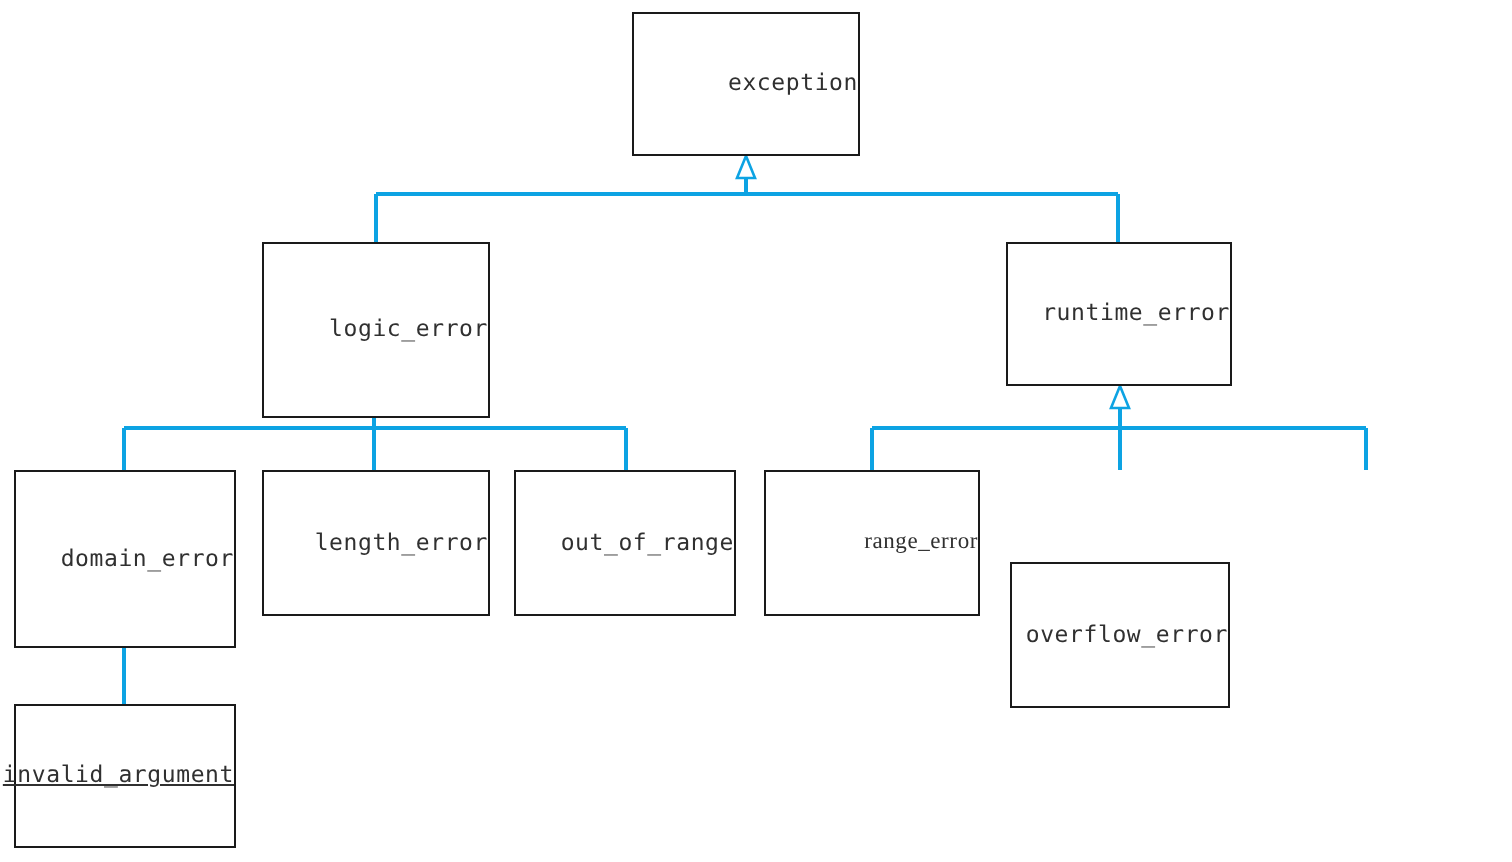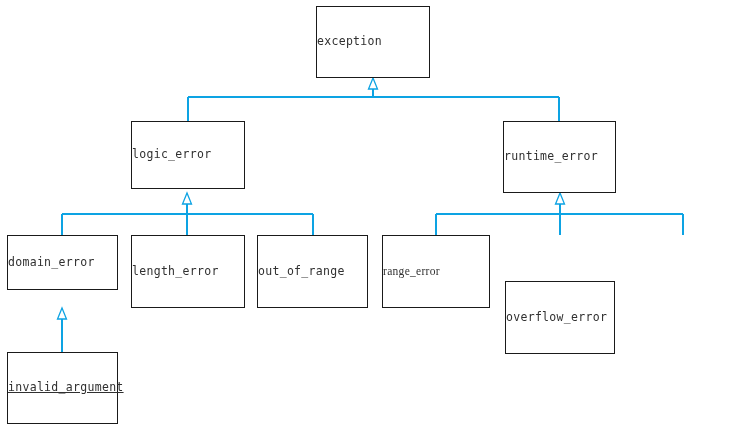--- a/index.html
+++ b/index.html
@@ -22,21 +22,21 @@
     width: 756px;
     height: 431px;
   }
   .node {
     position: absolute;
     box-sizing: border-box;
     border: 1px solid #1a1a1a;
     background: #ffffff;
     display: flex;
     align-items: center;
-    justify-content: flex-start;
+    justify-content: flex-end;
     color: #303030;
     font-size: 11.5px;
     letter-spacing: 0.3px;
     white-space: nowrap;
   }
   .node-label {
     display: block;
     line-height: 1;
   }
 </style>
@@ -62,27 +62,27 @@
       <line x1="560" y1="214" x2="560" y2="235" stroke="#0da3e3" stroke-width="1.6" shape-rendering="crispEdges"></line>
       <line x1="683" y1="214" x2="683" y2="235" stroke="#0da3e3" stroke-width="1.6" shape-rendering="crispEdges"></line>
       <path d="M 560 193 L 555.5 204 L 564.5 204 Z" fill="#ffffff" stroke="#0da3e3" stroke-width="1.3" stroke-linejoin="miter"></path>
       <line x1="62" y1="319" x2="62" y2="330" stroke="#0da3e3" stroke-width="1.6" shape-rendering="crispEdges"></line>
       <line x1="62" y1="330" x2="62" y2="352" stroke="#0da3e3" stroke-width="1.6" shape-rendering="crispEdges"></line>
       <path d="M 62 308 L 57.5 319 L 66.5 319 Z" fill="#ffffff" stroke="#0da3e3" stroke-width="1.3" stroke-linejoin="miter"></path>
     </svg>
 <div class="node" style="left: 316px; top: 6px; width: 114px; height: 72px;">
       <span class="node-label">exception</span>
     </div>
-    <div class="node" style="left: 131px; top: 121px; width: 114px; height: 68px;">
+    <div class="node" style="left: 131px; top: 121px; width: 114px; height: 88px;">
       <span class="node-label">logic_error</span>
     </div>
     <div class="node" style="left: 503px; top: 121px; width: 113px; height: 72px;">
       <span class="node-label">runtime_error</span>
     </div>
-    <div class="node" style="left: 7px; top: 235px; width: 111px; height: 55px;">
+    <div class="node" style="left: 7px; top: 235px; width: 111px; height: 89px;">
       <span class="node-label">domain_error</span>
     </div>
     <div class="node" style="left: 131px; top: 235px; width: 114px; height: 73px;">
       <span class="node-label">length_error</span>
     </div>
     <div class="node" style="left: 257px; top: 235px; width: 111px; height: 73px;">
       <span class="node-label">out_of_range</span>
     </div>
     <div class="node" style="left: 382px; top: 235px; width: 108px; height: 73px; font-family: Liberation Serif, serif;">
       <span class="node-label">range_error</span>

